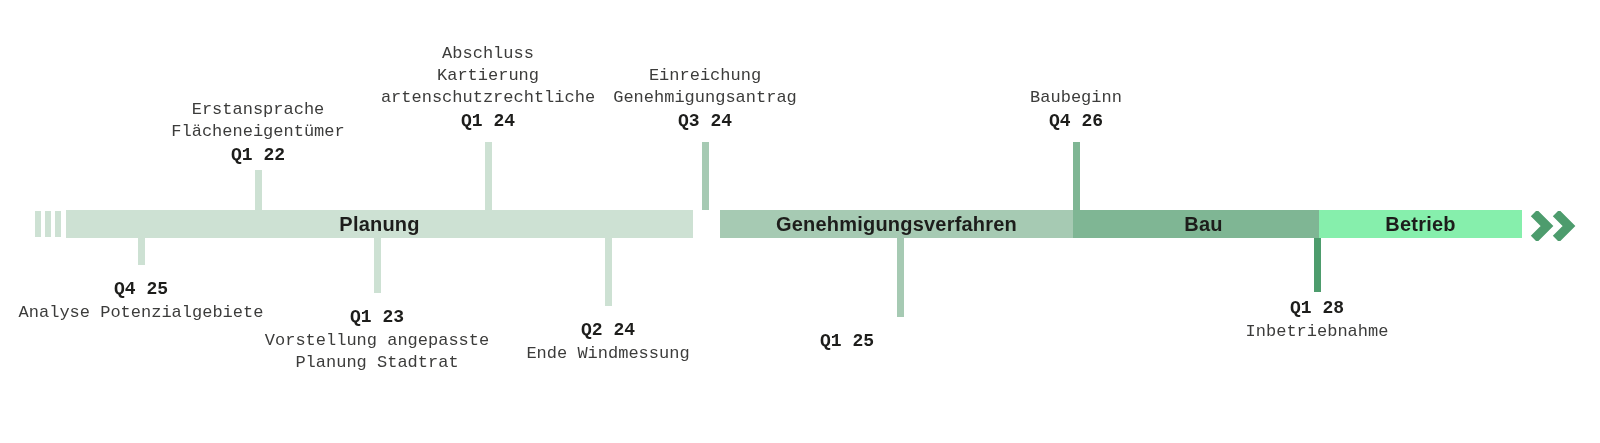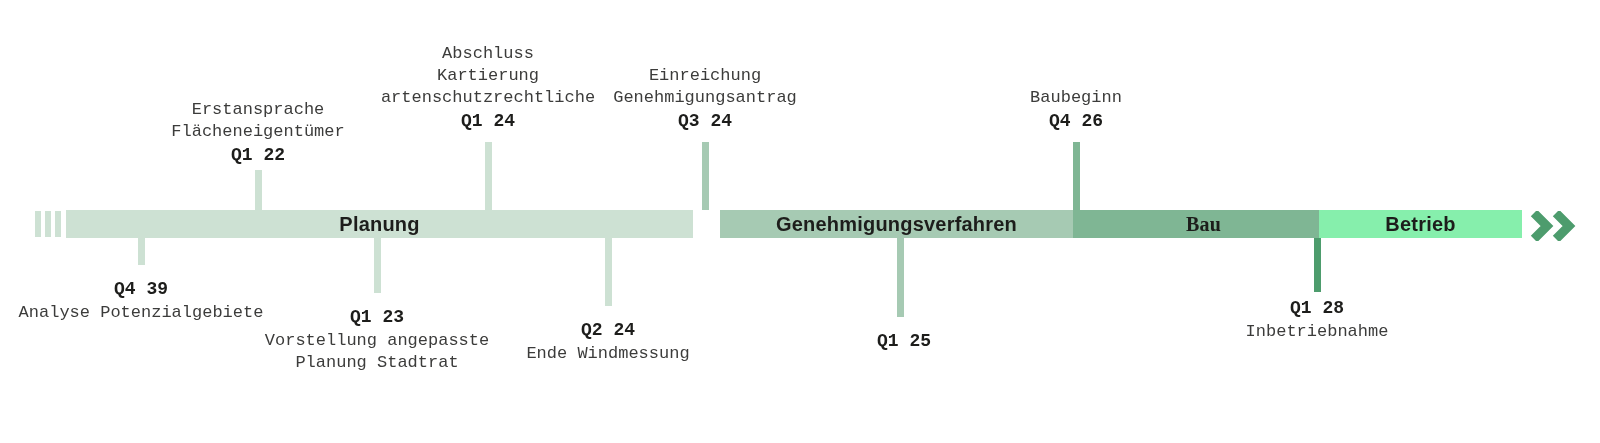--- a/index.html
+++ b/index.html
@@ -58,21 +58,21 @@
       <span class="dash" style="left: 45px; background: rgb(205, 225, 211);"></span>
       <span class="dash" style="left: 55px; background: rgb(205, 225, 211);"></span>
     </div>
   <div id="bar">
       <div class="phase" style="left: 66px; width: 627px; background: rgb(205, 225, 211);">
         <span class="phase-label">Planung</span>
       </div>
       <div class="phase" style="left: 720px; width: 353px; background: rgb(166, 202, 179);">
         <span class="phase-label">Genehmigungsverfahren</span>
       </div>
-      <div class="phase" style="left: 1073px; width: 261px; background: rgb(127, 182, 148); font-family: Liberation Serif, serif;">
+      <div class="phase" style="left: 1073px; width: 261px; background: rgb(127, 182, 148);">
         <span class="phase-label">Bau</span>
       </div>
       <div class="phase" style="left: 1319px; width: 203px; background: #86efac;">
         <span class="phase-label">Betrieb</span>
       </div>
     </div>
   <div id="milestones">
       <div class="tick" style="left: 255px; top: 170px; height: 40px; background: rgb(205, 225, 211);"></div>
       <div class="ms" style="left: 258px; bottom: 275px; text-align: center;">
         <span class="line">Erstansprache</span>
@@ -92,36 +92,36 @@
         <span class="line">Genehmigungsantrag</span>
         <span class="quarter">Q3 24</span>
       </div>
       <div class="tick" style="left: 1073px; top: 142px; height: 68px; background: rgb(127, 182, 148);"></div>
       <div class="ms" style="left: 1076px; bottom: 309px;">
         <span class="line">Baubeginn</span>
         <span class="quarter">Q4 26</span>
       </div>
       <div class="tick" style="left: 138px; top: 238px; height: 27px; background: rgb(205, 225, 211);"></div>
       <div class="ms" style="left: 141px; top: 277px;">
-        <span class="quarter">Q4 39</span>
+        <span class="quarter">Q4 25</span>
         <span class="line">Analyse Potenzialgebiete</span>
       </div>
       <div class="tick" style="left: 374px; top: 238px; height: 55px; background: rgb(205, 225, 211);"></div>
       <div class="ms" style="left: 377px; top: 305px;">
         <span class="quarter">Q1 23</span>
         <span class="line">Vorstellung angepasste</span>
         <span class="line">Planung Stadtrat</span>
       </div>
       <div class="tick" style="left: 605px; top: 238px; height: 68px; background: rgb(205, 225, 211);"></div>
       <div class="ms" style="left: 608px; top: 318px;">
         <span class="quarter">Q2 24</span>
         <span class="line">Ende Windmessung</span>
       </div>
       <div class="tick" style="left: 897px; top: 238px; height: 79px; background: rgb(166, 202, 179);"></div>
-      <div class="ms" style="left: 904px; top: 329px;">
+      <div class="ms" style="left: 847px; top: 329px;">
         <span class="quarter">Q1 25</span>
       </div>
       <div class="tick" style="left: 1314px; top: 238px; height: 54px; background: rgb(77, 156, 109);"></div>
       <div class="ms" style="left: 1317px; top: 296px;">
         <span class="quarter">Q1 28</span>
         <span class="line">Inbetriebnahme</span>
       </div>
     </div>
   <svg class="chevrons" id="chevrons" width="54" height="30" viewBox="0 0 54 30" style="left: 1530px;">
     <polyline points="4,2 17,15 4,28" fill="none" stroke-width="9" stroke-linejoin="miter" stroke="#4d9c6d"></polyline>

